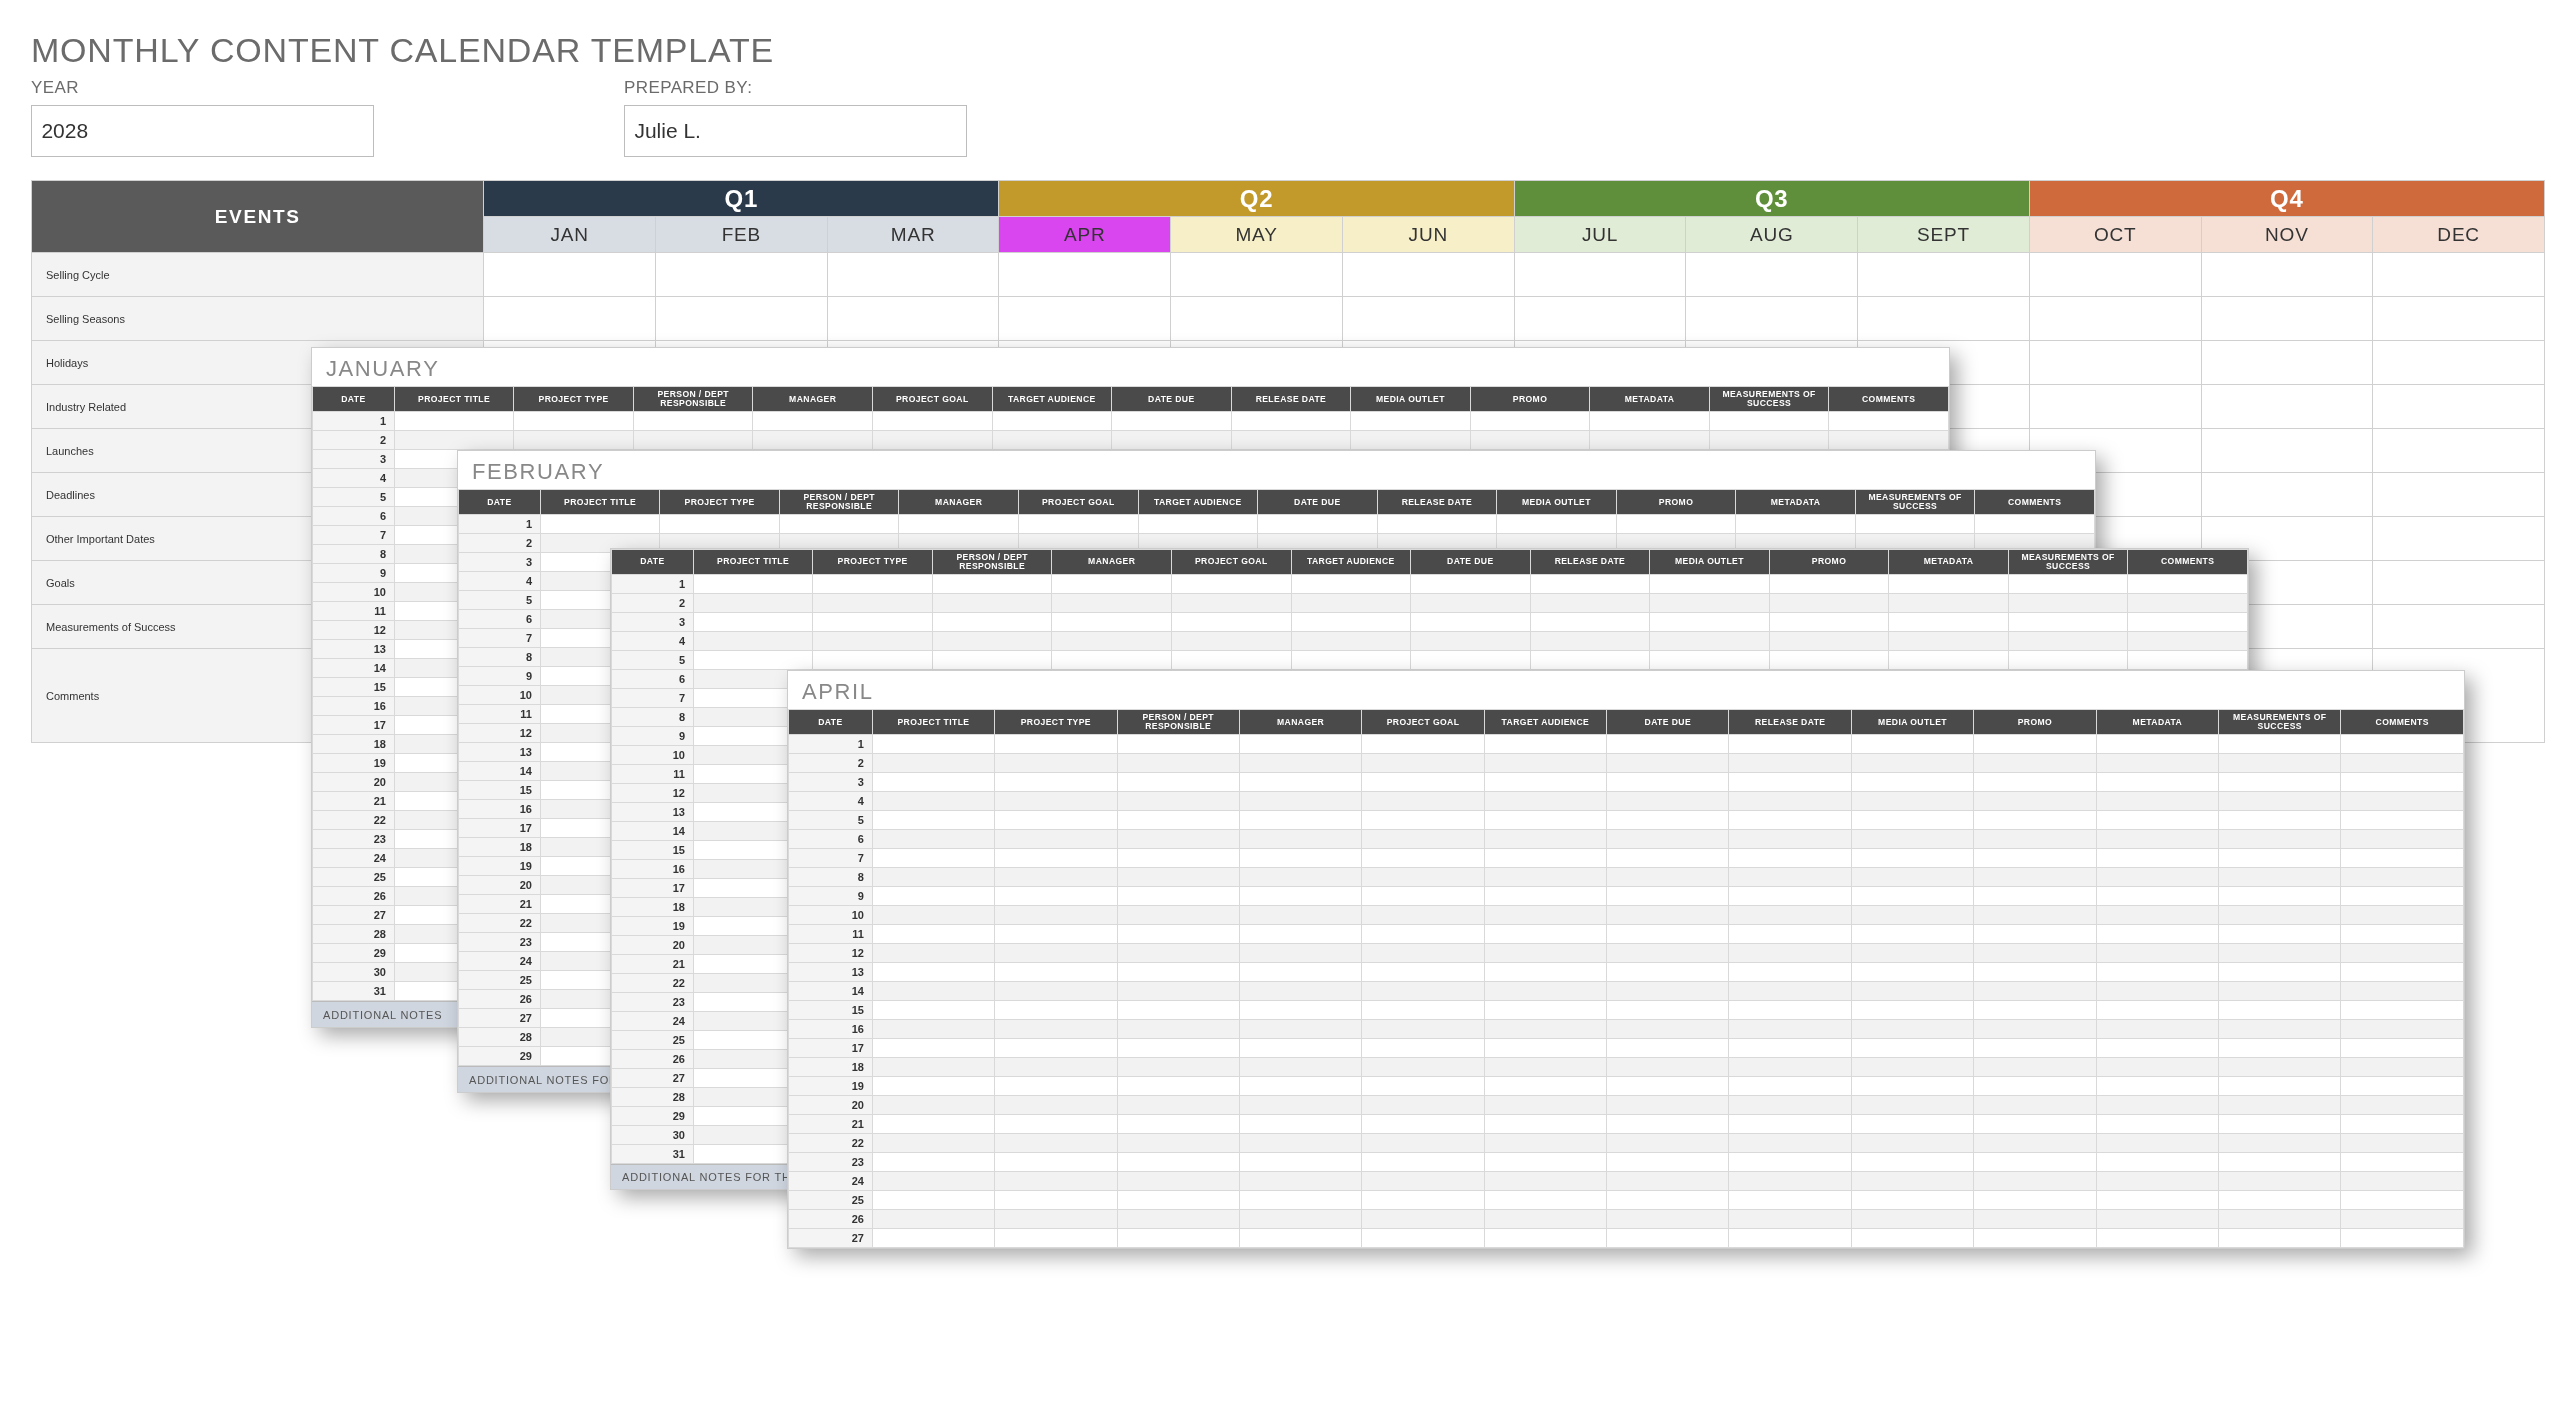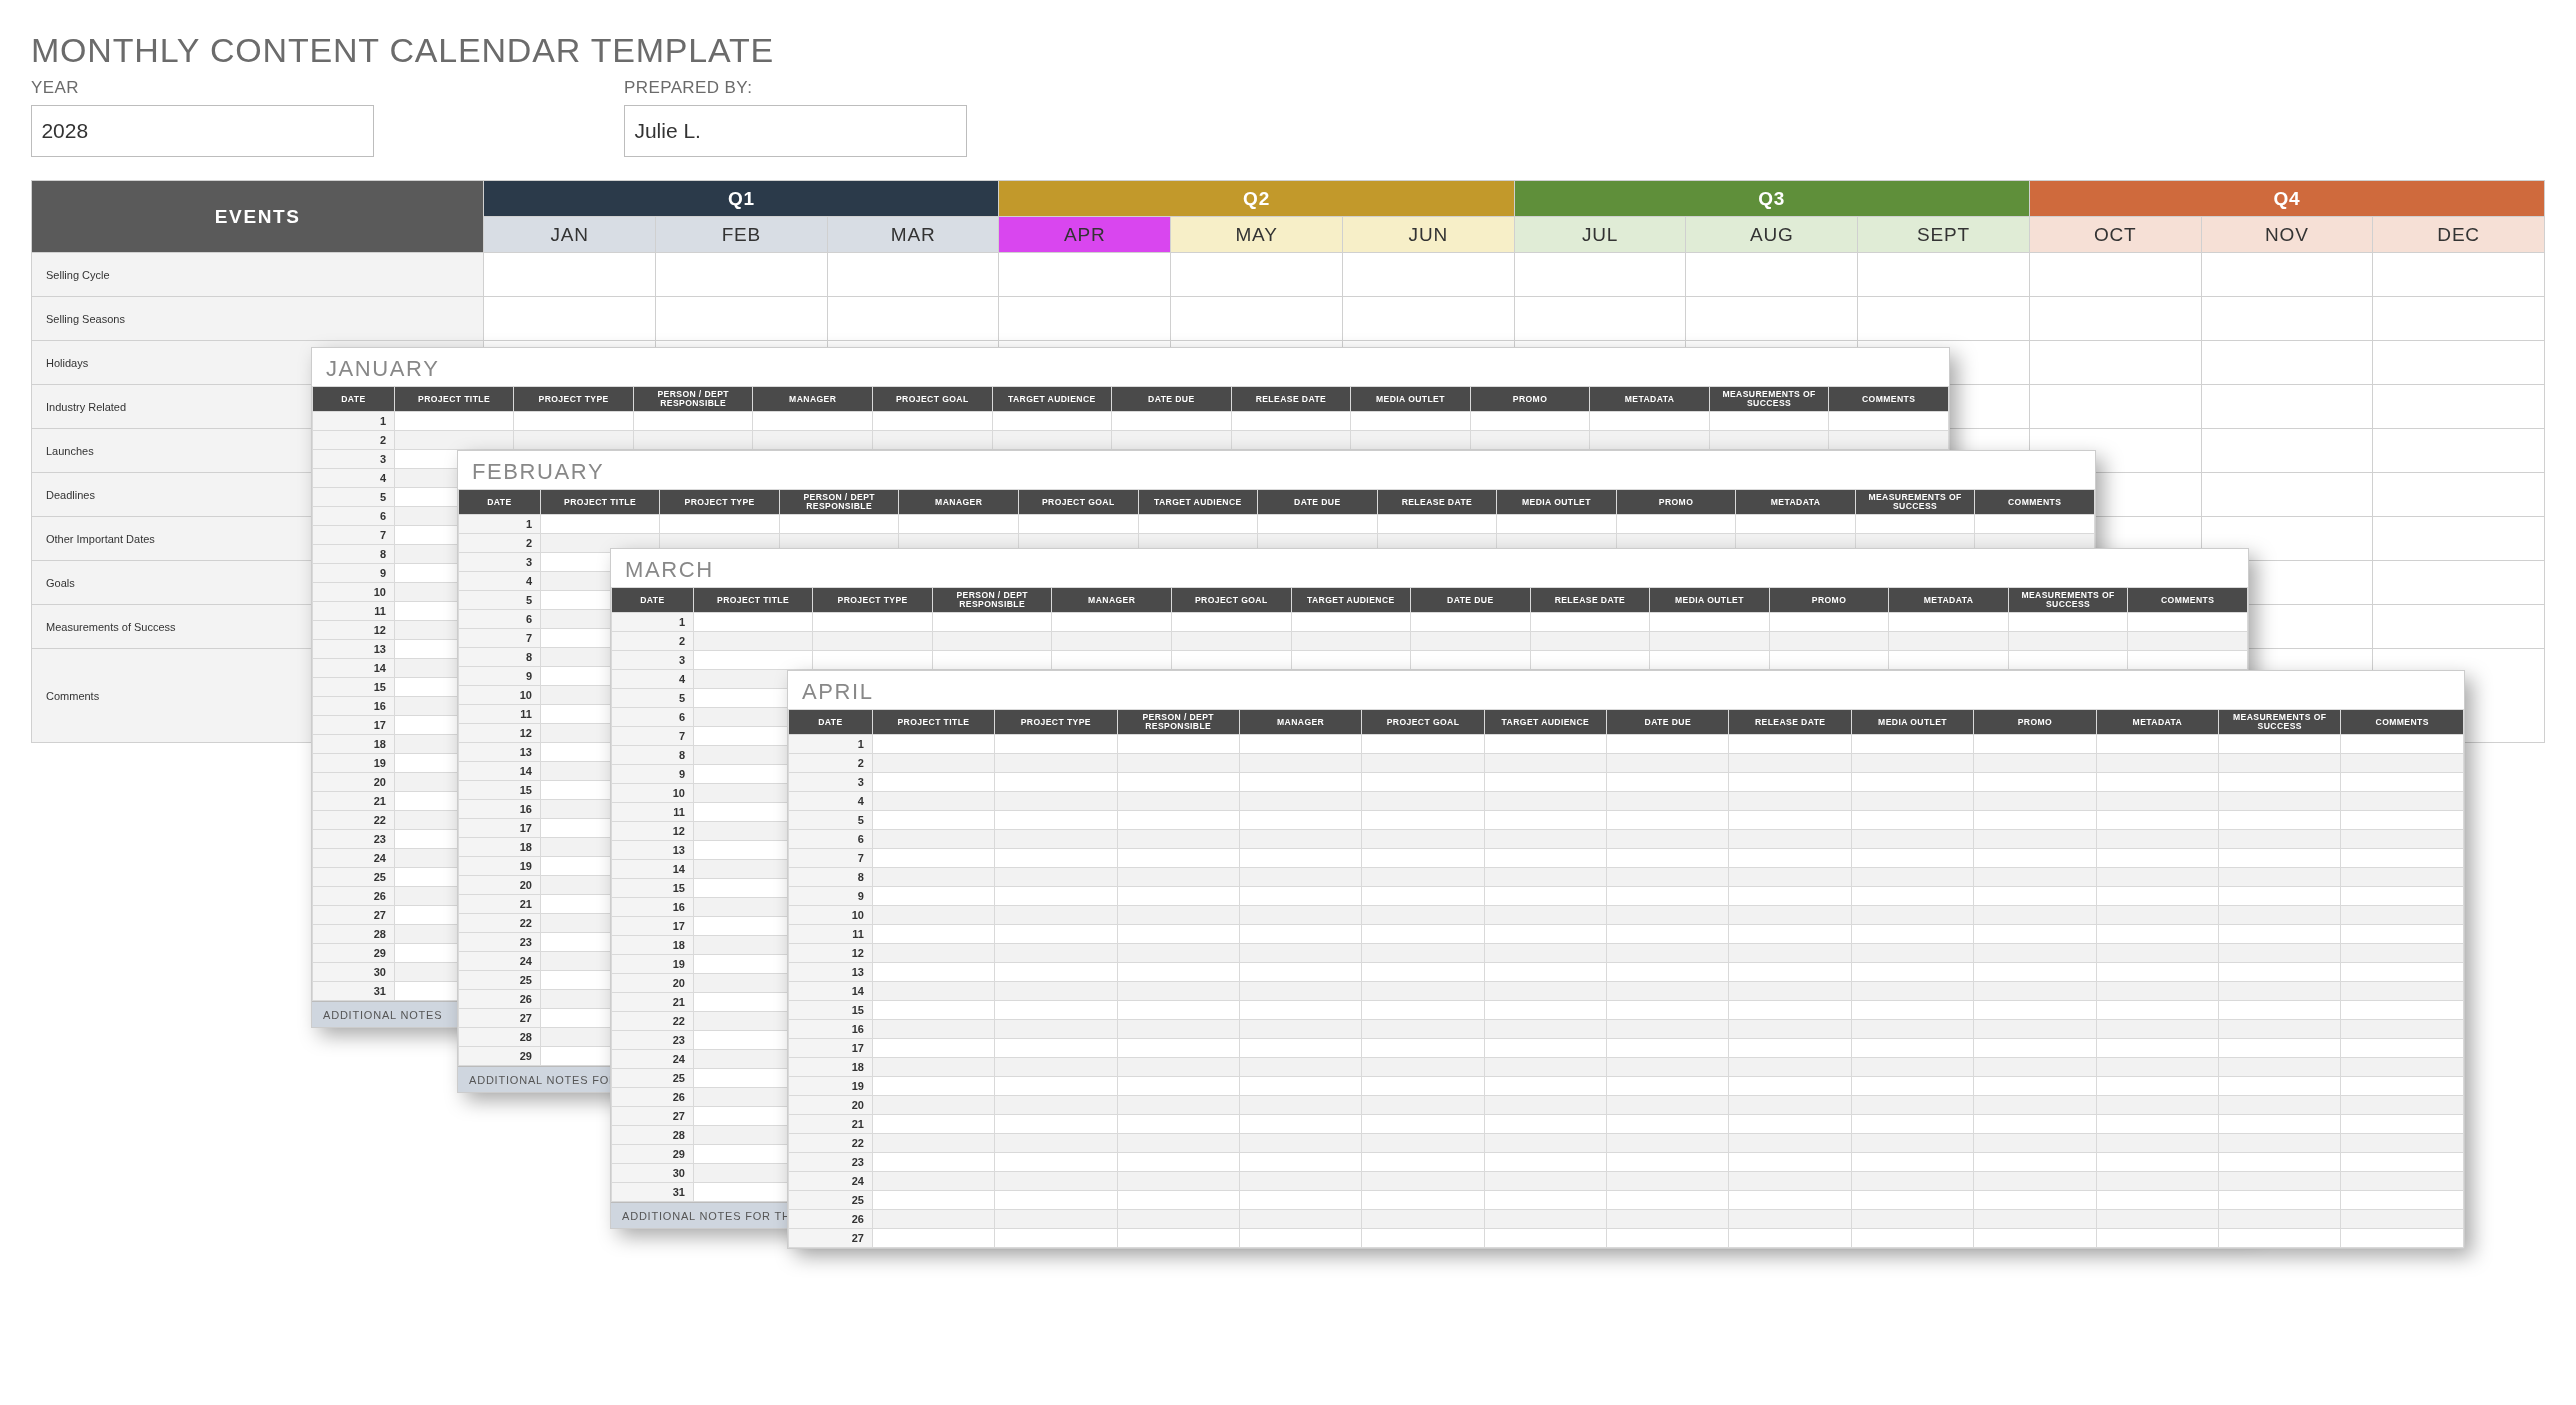--- a/index.html
+++ b/index.html
@@ -59,21 +59,21 @@
     font-weight: 700;
     letter-spacing: 1.6px;
     font-size: 19px;
     width: 18%;
   }
   .qtbl .q-hdr {
     color: #fff;
     font-weight: 700;
     height: 36px;
     letter-spacing: 0.8px;
-    font-size: 19px;
+    font-size: 24px;
     text-align: center;
   }
   .qtbl .m-hdr {
     font-weight: 400;
     height: 36px;
     letter-spacing: 0.8px;
   }
   .qtbl .row-label {
     text-align: left;
     padding: 11px 14px;
@@ -1376,21 +1376,20 @@
             <td></td>
             <td></td>
             <td></td>
             <td></td>
           </tr>
         </tbody>
       </table>
       <div class="notes-bar">ADDITIONAL NOTES FOR</div>
     </div>
     <div class="sheet" style="left:610px;top:548px;width:1639px">
-      <div class="sheet-title">MARCH</div>
       <table class="mtbl">
         <colgroup>
           <col class="datecol">
           <col>
           <col>
           <col>
           <col>
           <col>
           <col>
           <col>

